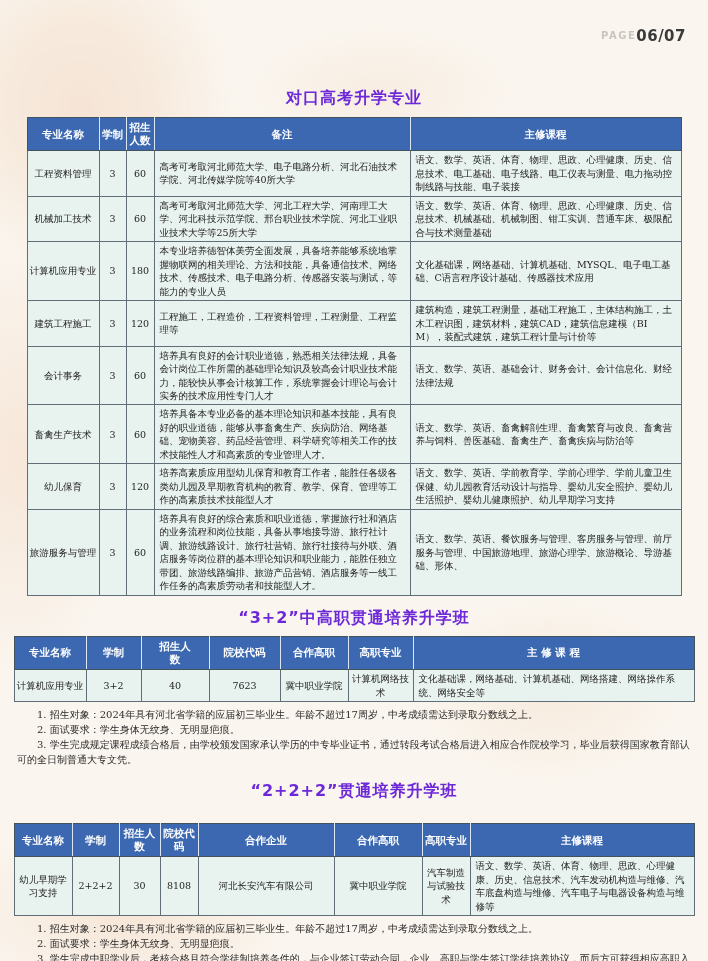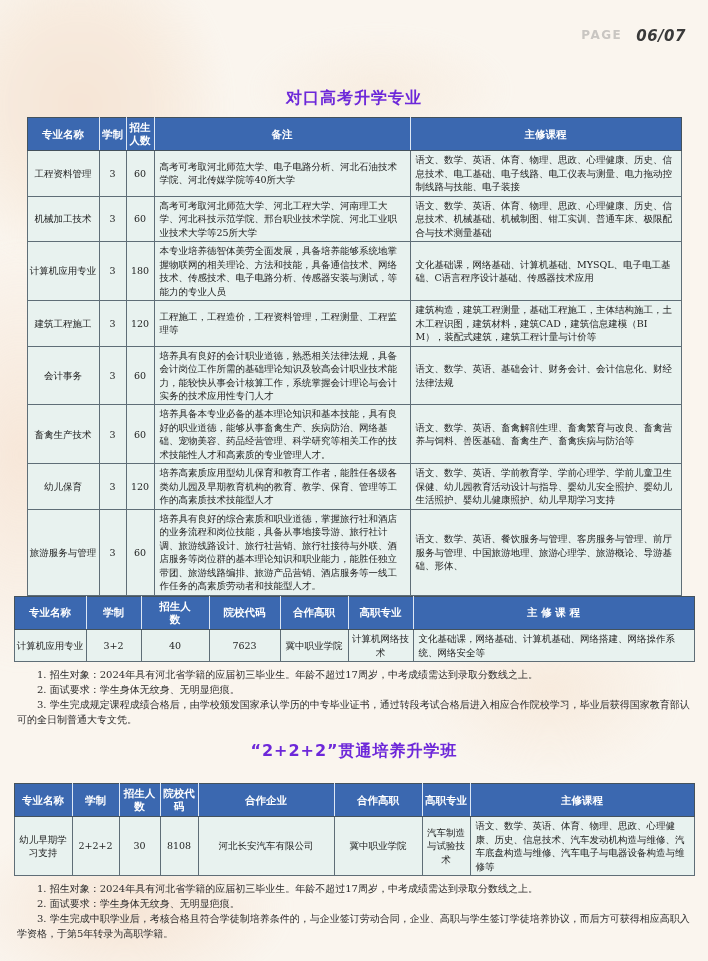--- a/index.html
+++ b/index.html
@@ -25,23 +25,23 @@
        background:radial-gradient(closest-side,#f7e9da 0%,rgba(247,233,218,0) 100%);
        border-radius:50%;}
   .wm5{left:420px;top:600px;width:260px;height:180px;
        background:radial-gradient(closest-side,#f6e5d4 0%,rgba(246,229,212,0) 100%);
        border-radius:50%;}
 
   .content{position:relative;z-index:1;}
 
   
   .page-head{padding:26px 22px 0 0;text-align:right;height:22px;}
-  .page-label{font-size:12px;font-weight:bold;letter-spacing:1.5px;color:#c9c6c2;
-              vertical-align:2px;margin-right:14px;}
-  .page-num{font-size:15px;font-weight:bold;color:#3a3a3a;letter-spacing:.5px;font-style:italic;}
+  .page-label{font-size:10px;font-weight:bold;letter-spacing:1.5px;color:#c9c6c2;
+              vertical-align:2px;margin-right:0;}
+  .page-num{font-size:15px;font-weight:bold;color:#3a3a3a;letter-spacing:.5px;}
 
   
   .sec-title{text-align:center;font-size:16px;font-weight:bold;color:#6d28d9;
              letter-spacing:1px;margin:0;}
   .t1{margin-top:40px;margin-bottom:8px;}
   .t2{margin-top:12px;margin-bottom:7px;}
   .t3{margin-top:14px;margin-bottom:21px;}
 
   
   table{border-collapse:collapse;table-layout:fixed;background:#e8f2ef;
@@ -150,20 +150,21 @@
       <tr>
         <td class="center">旅游服务与管理</td>
         <td class="center">3</td>
         <td class="center">60</td>
         <td class="text">培养具有良好的综合素质和职业道德，掌握旅行社和酒店的业务流程和岗位技能，具备从事地接导游、旅行社计调、旅游线路设计、旅行社营销、旅行社接待与外联、酒店服务等岗位群的基本理论知识和职业能力，能胜任独立带团、旅游线路编排、旅游产品营销、酒店服务等一线工作任务的高素质劳动者和技能型人才。</td>
         <td class="text">语文、数学、英语、餐饮服务与管理、客房服务与管理、前厅服务与管理、中国旅游地理、旅游心理学、旅游概论、导游基础、形体、</td>
       </tr>
     </tbody>
   </table>
 
+  <h2 class="sec-title t2">“3+2”中高职贯通培养升学班</h2>
 
   <table class="tbl-wide">
     <colgroup>
         <col style="width:72px">
         <col style="width:55px">
         <col style="width:68px">
         <col style="width:71px">
         <col style="width:68px">
         <col style="width:65px">
         <col style="width:281px">

